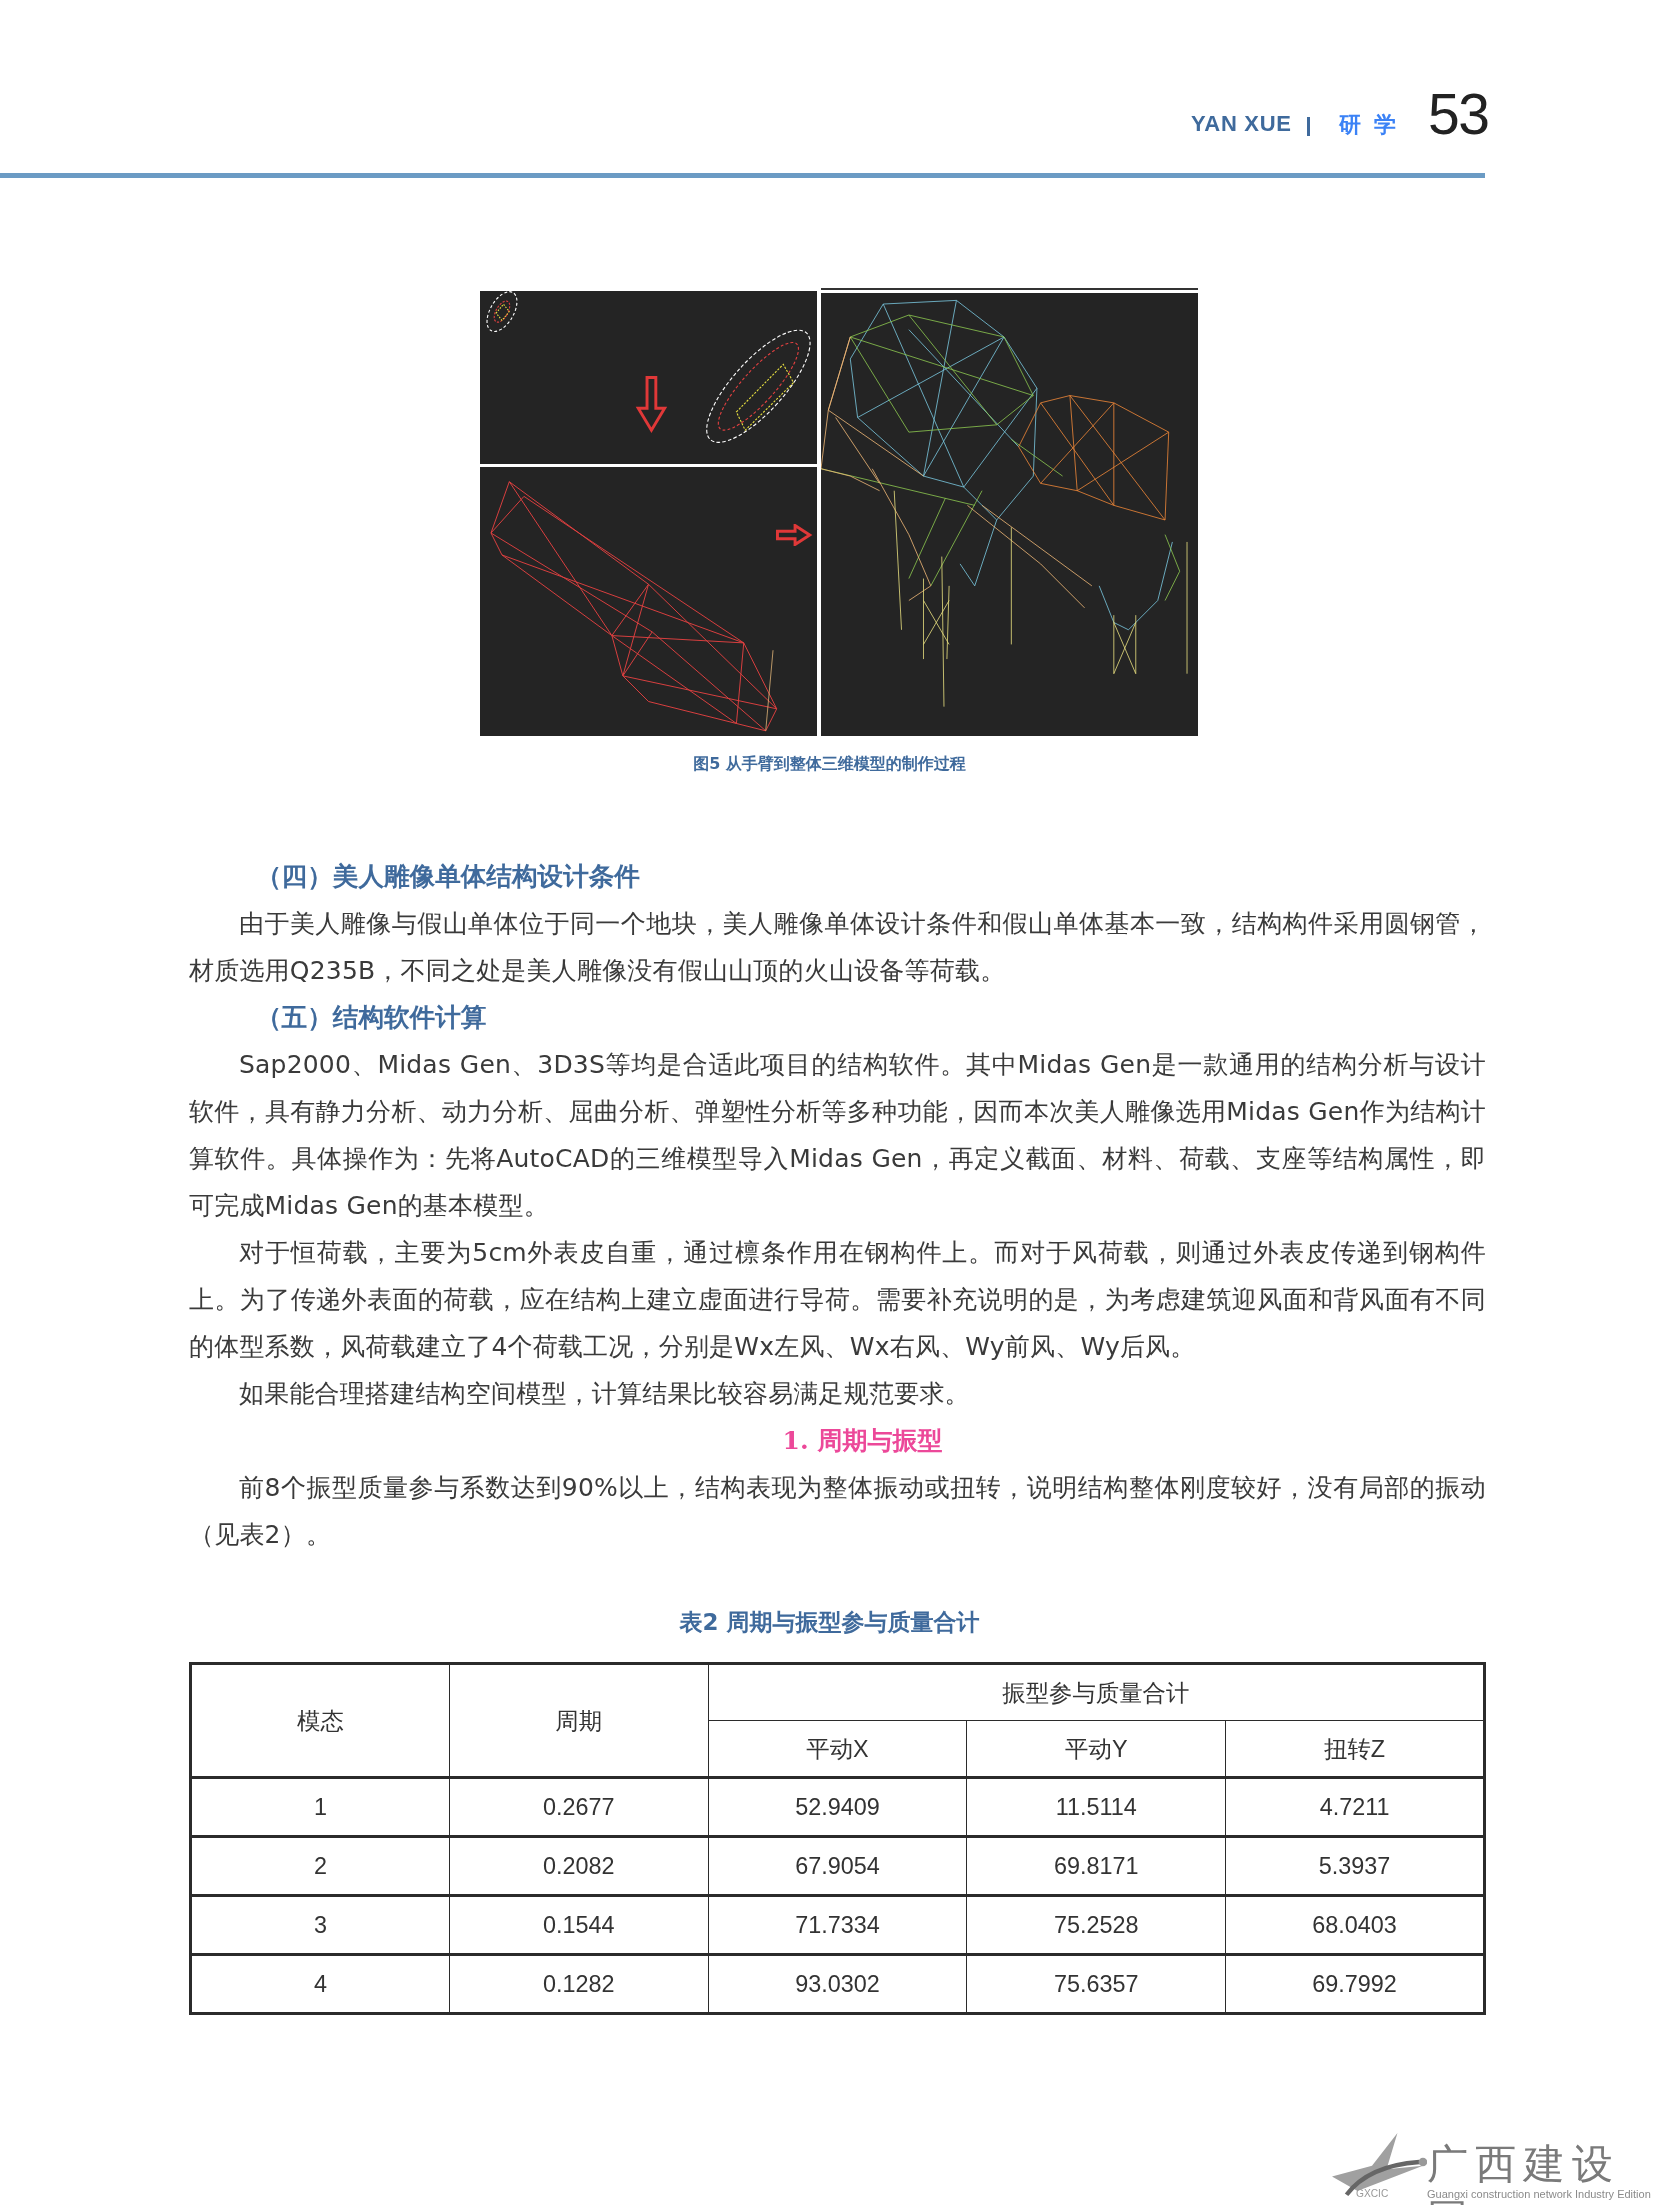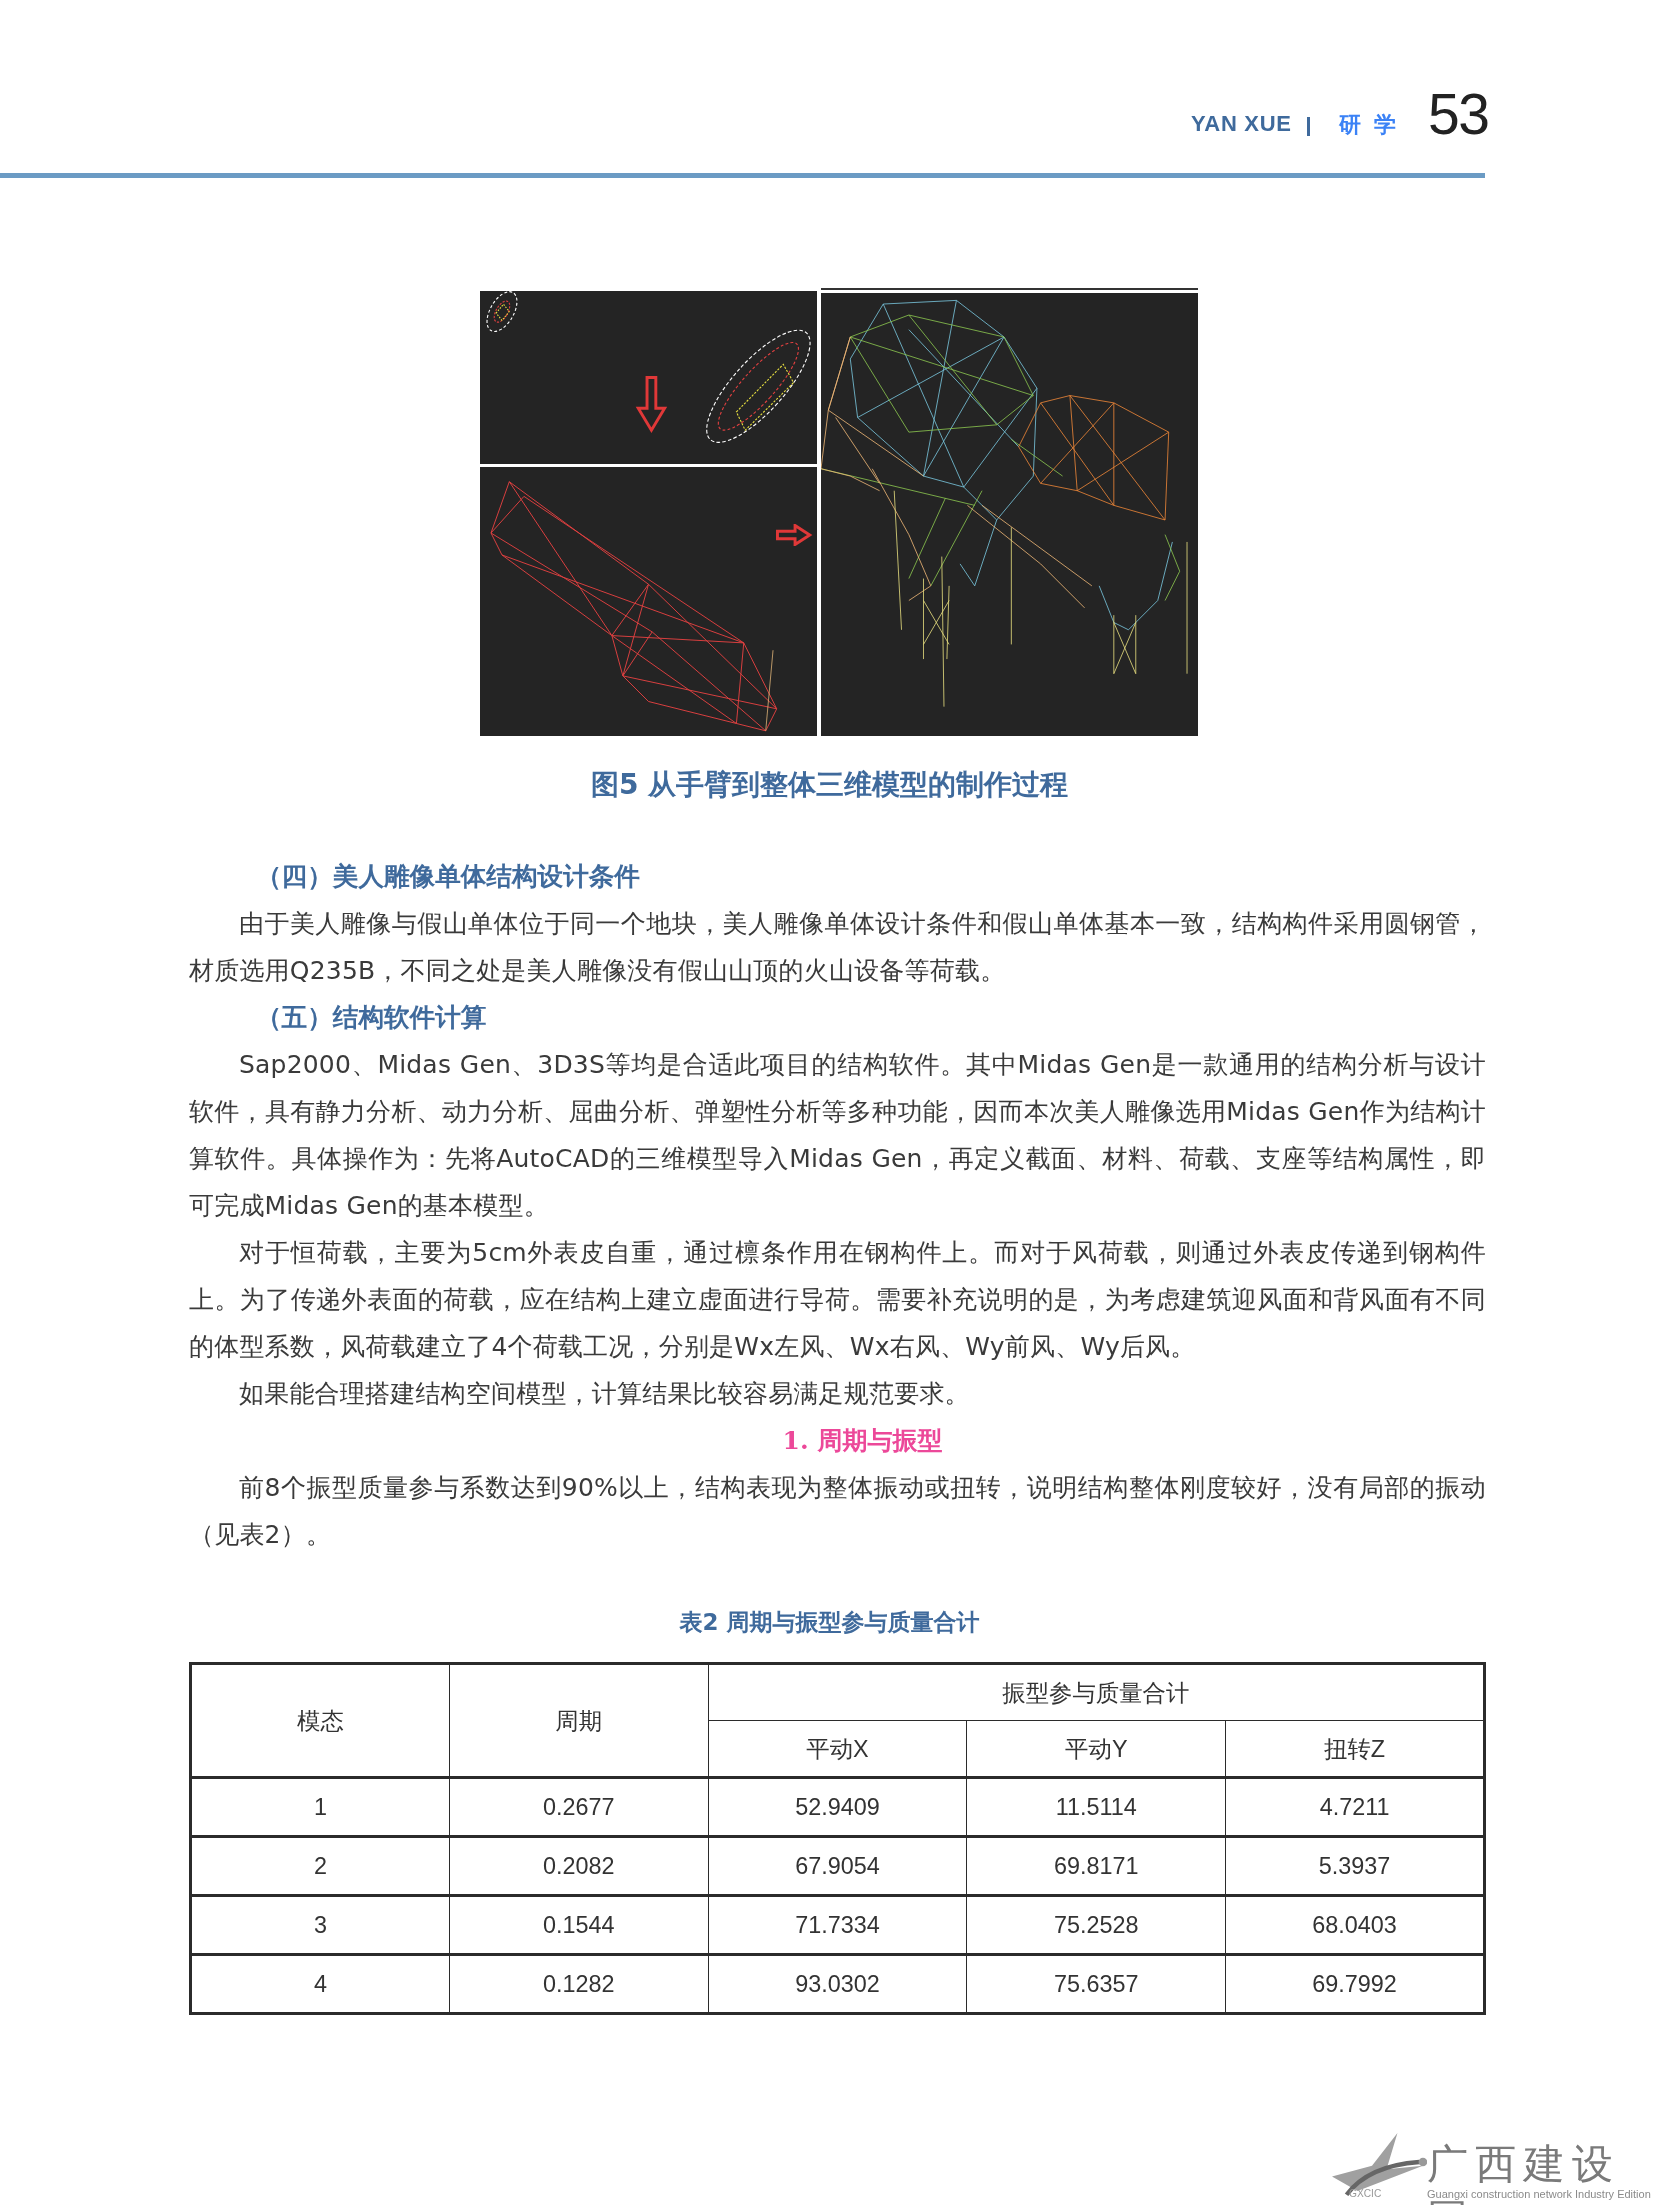--- a/index.html
+++ b/index.html
@@ -33,21 +33,21 @@
   .figure { position: absolute; left: 480px; top: 291px; width: 718px; height: 444px; background: #ffffff; }
   .panel { position: absolute; background: #242424; overflow: hidden; }
   .panel-tl { left: 0; top: 0; width: 337px; height: 173px; }
   .panel-bl { left: 0; top: 176px; width: 337px; height: 269px; }
   .panel-r  { left: 341px; top: 1.5px; width: 377px; height: 443px; }
   .panel svg { position: absolute; left: 0; top: 0; width: 100%; height: 100%; }
   .fig-topline { position: absolute; left: 341px; top: -2.9px; width: 377px; height: 1.5px; background: #333; }
 
   .fig-caption {
     position: absolute; left: 0; width: 1659px; top: 754px; text-align: center;
-    font-size: 28px; font-weight: bold; color: #3f6a9c; margin-top: 12px;
+    font-size: 16px; font-weight: bold; color: #3f6a9c;
   }
 
   
   .text-block { position: absolute; left: 189px; width: 1297px; }
   .para {
     font-size: 25px; line-height: 47px; color: #3a3a3a; margin: 0;
     text-indent: 2em; text-align: justify; letter-spacing: 0.2px;
   }
   .section-heading {
     font-family: "DejaVu Serif", "Liberation Serif", serif;
@@ -81,21 +81,21 @@
   .watermark { position: absolute; left: 1317px; top: 2122px; width: 337px; height: 80px; }
   .wm-cn {
     position: absolute; left: 110px; top: 14.6px;
     font-family: "DejaVu Serif", "Liberation Serif", serif; font-size: 41px; color: #7a7a7a; letter-spacing: 7.3px;
   }
   .wm-en {
     position: absolute; left: 110px; top: 66px; font-size: 11px; color: #8a8a8a;
     font-family: "Liberation Sans", sans-serif;
   }
   .wm-logo { position: absolute; left: 0; top: 0; width: 110px; height: 80px; }
-  .wm-abbr { position: absolute; left: 32px; top: 66px; font-size: 10.2px; color: #999; font-family: "Liberation Sans", sans-serif; }
+  .wm-abbr { position: absolute; left: 39px; top: 66px; font-size: 10.2px; color: #999; font-family: "Liberation Sans", sans-serif; }
 </style>
 </head>
 <body>
 
 <div class="header-en">YAN XUE</div>
 <div class="header-sep"></div>
 <div class="header-cn">研学</div>
 <div class="page-number">53</div>
 <div class="header-rule"></div>
 

